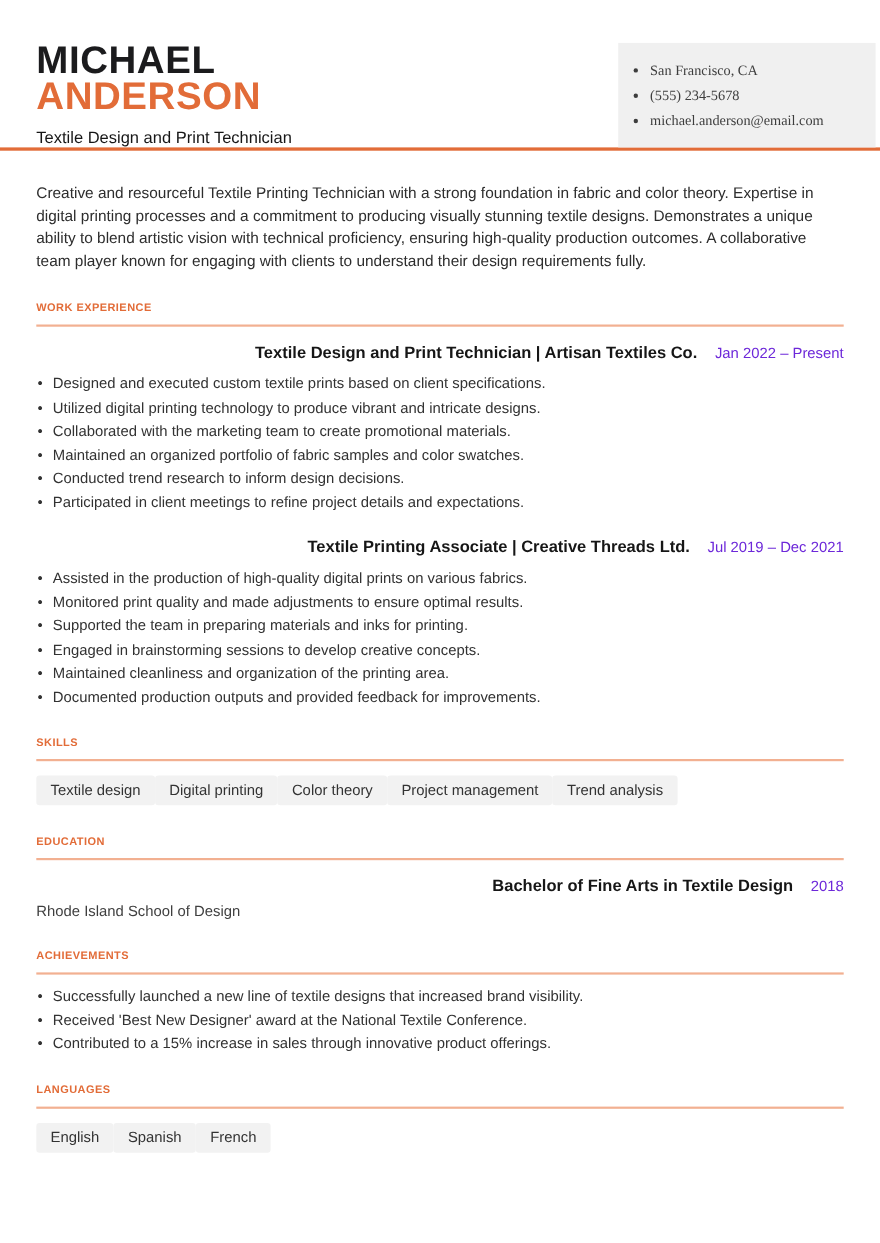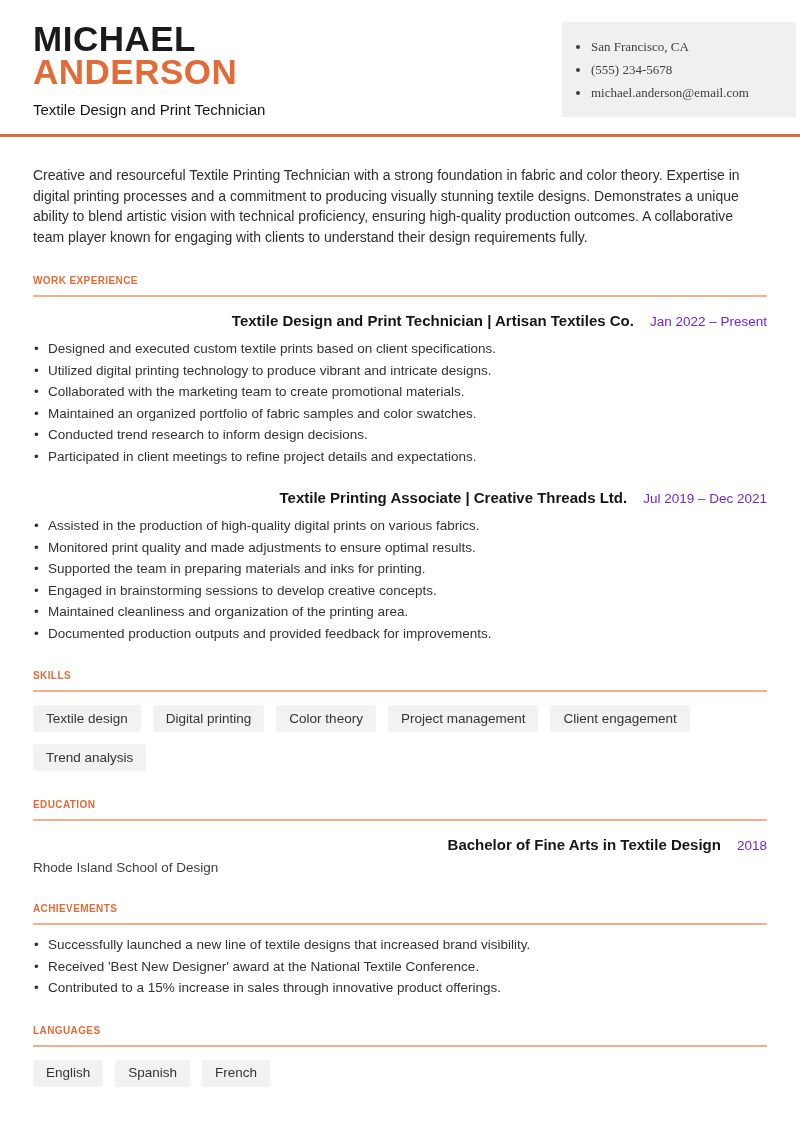--- a/index.html
+++ b/index.html
@@ -9,21 +9,21 @@
     --contact-bg:#F0F0F0;
     --heading-text:#1B1B1D;
   }
   *{box-sizing:border-box;}
   html,body{margin:0;padding:0;background:#fff;}
   body{font-family:"Liberation Sans","DejaVu Sans",sans-serif;color:#222;}
   .page{width:800px;height:1130px;background:#fff;overflow:hidden;}
 
   
   .top-header{
-    display:flex;justify-content:space-between;align-items:flex-start;
+    display:flex;justify-content:space-between;align-items:flex-end;
     height:137px;padding:22px 4px 0 33px;
     border-bottom:3px solid var(--accent);
   }
   .name{margin:0;font-size:35px;line-height:33px;font-weight:bold;letter-spacing:.5px;color:var(--heading-text);}
   .name .first,.name .last{display:block;}
   .name .last{color:var(--accent);}
   .person-title{margin-top:13px;font-size:15px;color:#161616;}
   .contact-box{background:var(--contact-bg);width:234px;min-height:88px;padding:10px 12px 10px 14px;font-family:Liberation Serif, serif;}
   .contact-box ul{margin:0;padding-left:15px;list-style:disc;}
   .contact-box li{font-size:13px;color:#3d3d3d;margin:6px 0;line-height:17px;}
@@ -45,21 +45,21 @@
 
   ul.bullets{margin:12px 0 0;padding:0;list-style:none;}
   ul.bullets li{
     position:relative;padding-left:15px;margin-bottom:5px;
     font-size:13.5px;line-height:16.5px;color:#323232;
   }
   ul.bullets li::before{content:"•";position:absolute;left:1px;color:#323232;}
 
   .job + .job{margin-top:24px;}
 
-  .tags{display:flex;flex-wrap:wrap;gap:12px;margin-top:13px;}
+  .tags{display:flex;flex-wrap:wrap;margin-top:13px;}
   .tag{background:var(--tag-bg);color:#333;font-size:13.5px;padding:7px 13px;border-radius:3px;line-height:1;display:inline-flex;align-items:center;height:27px;}
 
   .school{margin-top:7px;font-size:13.5px;color:#3f3f3f;}
 </style>
 </head>
 <body>
 
 <div class="page">
 
   <header class="top-header">
@@ -117,21 +117,20 @@
       </article>
     </section>
 
     <section>
       <h2 class="section-heading">SKILLS</h2>
       <div class="tags">
           <span class="tag">Textile design</span>
           <span class="tag">Digital printing</span>
           <span class="tag">Color theory</span>
           <span class="tag">Project management</span>
-          <span class="tag">Client engagement</span>
           <span class="tag">Trend analysis</span>
         </div>
     </section>
 
     <section>
       <h2 class="section-heading">EDUCATION</h2>
       <div class="entry-head">
         <h3>Bachelor of Fine Arts in Textile Design</h3>
         <span class="dates">2018</span>
       </div>

